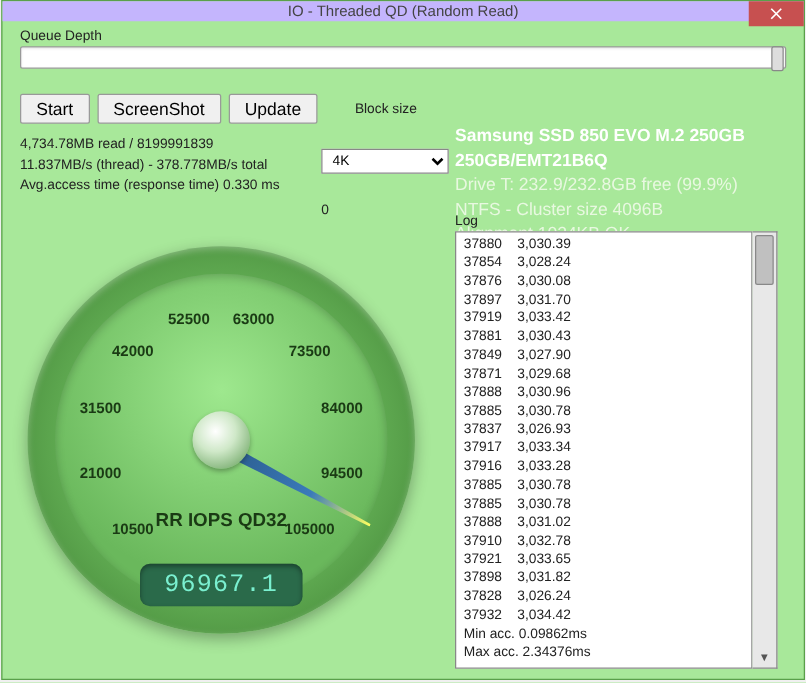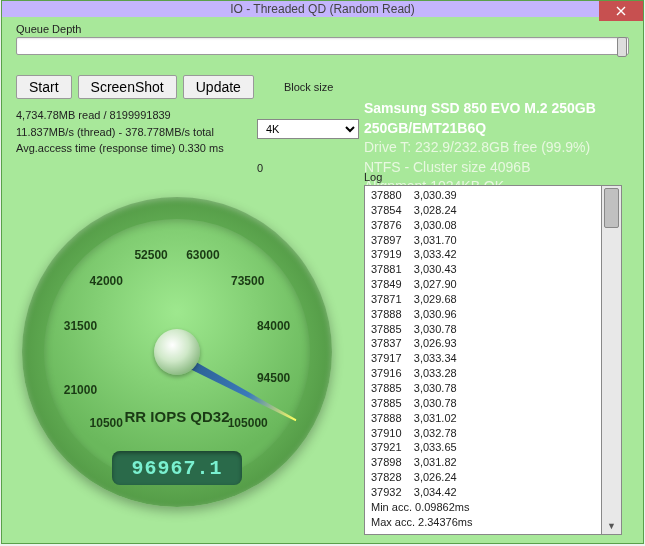--- a/index.html
+++ b/index.html
@@ -33,21 +33,21 @@
 
 .gauge-wrap { position: absolute; left: 20px; top: 180px; width: 310px; height: 310px; }
 .gauge-bg { width: 310px; height: 310px; border-radius: 50%; background: radial-gradient(circle at 50% 50%, #7ac66e 0%, #5ea850 60%, #3a7a2e 100%); box-shadow: 0 4px 12px rgba(0,0,0,.3), inset 0 2px 6px rgba(255,255,255,.3); position: relative; }
 .gauge-inner { position: absolute; left: 22px; top: 22px; width: 266px; height: 266px; border-radius: 50%; background: radial-gradient(circle at 50% 35%, #9ee88e 0%, #6ab85c 70%); box-shadow: inset 0 2px 8px rgba(0,0,0,.2); }
 .gauge-ticks { position: absolute; inset: 0; }
 .tick-label { position: absolute; font-size: 12px; font-weight: 600; color: #1a3a14; transform: translate(-50%, -50%); white-space: nowrap; }
 .gauge-label { position: absolute; left: 50%; top: 68%; transform: translateX(-50%); font-size: 15px; font-weight: 700; color: #1a3a14; white-space: nowrap; }
 .gauge-hub { position: absolute; left: 50%; top: 50%; width: 46px; height: 46px; border-radius: 50%; background: radial-gradient(circle at 40% 35%, #fff 0%, #cfe8c8 40%, #5a9850 100%); transform: translate(-50%, -50%); box-shadow: 0 2px 4px rgba(0,0,0,.3); z-index: 3; }
 .needle { position: absolute; left: 50%; top: 50%; width: 135px; height: 10px; transform-origin: 0 50%; transform: rotate(28deg); z-index: 2; }
 .needle::before { content:""; position:absolute; inset:0; background: linear-gradient(90deg, #2a5a8a 0%, #3a7aba 60%, #ffff60 100%); clip-path: polygon(0 0, 100% 40%, 100% 60%, 0 100%); border-radius: 4px; }
-.lcd { position: absolute; left: 50%; bottom: 22px; transform: translateX(-50%); width: 130px; height: 34px; background: #2a6a4a; border-radius: 8px; box-shadow: inset 0 2px 4px rgba(0,0,0,.4); display: flex; align-items: center; justify-content: center; font-family: "Courier New", monospace; font-size: 20px; font-weight: 700; color: #7af0d0; letter-spacing: 1px; margin-top: 40px; }
+.lcd { position: absolute; left: 50%; bottom: 22px; transform: translateX(-50%); width: 130px; height: 34px; background: #2a6a4a; border-radius: 8px; box-shadow: inset 0 2px 4px rgba(0,0,0,.4); display: flex; align-items: center; justify-content: center; font-family: "Courier New", monospace; font-size: 20px; font-weight: 400; color: #7af0d0; letter-spacing: 1px; margin-top: 40px; }
 
 .log-box { position: absolute; left: 362px; top: 168px; width: 260px; height: 350px; display:flex; }
 .log-label { position: absolute; left: 0; top: -14px; font-size: 11px; color: #222; }
 .log-inner { background: #fff; border: 1px solid #888; width: 238px; overflow: hidden; font-size: 11px; font-family: "Segoe UI", sans-serif; color: #222; padding: 2px 6px; line-height: 1.35; }
 .log-row { white-space: pre; }
 .log-scroll { width: 20px; background: #e8e8e8; border:1px solid #888; border-left:none; position:relative;}
 .log-scroll-thumb{ position:absolute; left:2px; right:2px; top:2px; height:40px; background:#c0c0c0; border:1px solid #888; border-radius:2px;}
 .log-scroll-arrow{position:absolute; left:0; right:0; height:16px; display:flex;align-items:center;justify-content:center;font-size:9px;color:#555;}
 .log-scroll-arrow.up{top:0;} .log-scroll-arrow.down{bottom:0;}
 </style>
@@ -97,21 +97,21 @@
       <div>NTFS - Cluster size 4096B</div>
       <div>Alignment 1024KB OK</div>
       <div>Compression 0-Fill</div>
     </div>
 
     <div class="gauge-wrap">
       <div class="gauge-bg">
         <div class="gauge-inner"></div>
         <div class="gauge-ticks" id="gauge-ticks">
             <span class="tick-label" style="left: 84.2893px; top: 225.711px;">10500</span>
-            <span class="tick-label" style="left: 58.4074px; top: 180.882px; margin-top: 12px;">21000</span>
+            <span class="tick-label" style="left: 58.4074px; top: 180.882px;">21000</span>
             <span class="tick-label" style="left: 58.4074px; top: 129.118px;">31500</span>
             <span class="tick-label" style="left: 84.2893px; top: 84.2893px;">42000</span>
             <span class="tick-label" style="left: 129.118px; top: 58.4074px;">52500</span>
             <span class="tick-label" style="left: 180.882px; top: 58.4074px;">63000</span>
             <span class="tick-label" style="left: 225.711px; top: 84.2893px;">73500</span>
             <span class="tick-label" style="left: 251.593px; top: 129.118px;">84000</span>
             <span class="tick-label" style="left: 251.593px; top: 180.882px;">94500</span>
             <span class="tick-label" style="left: 225.711px; top: 225.711px;">105000</span>
           </div>
         <div class="needle"></div>

